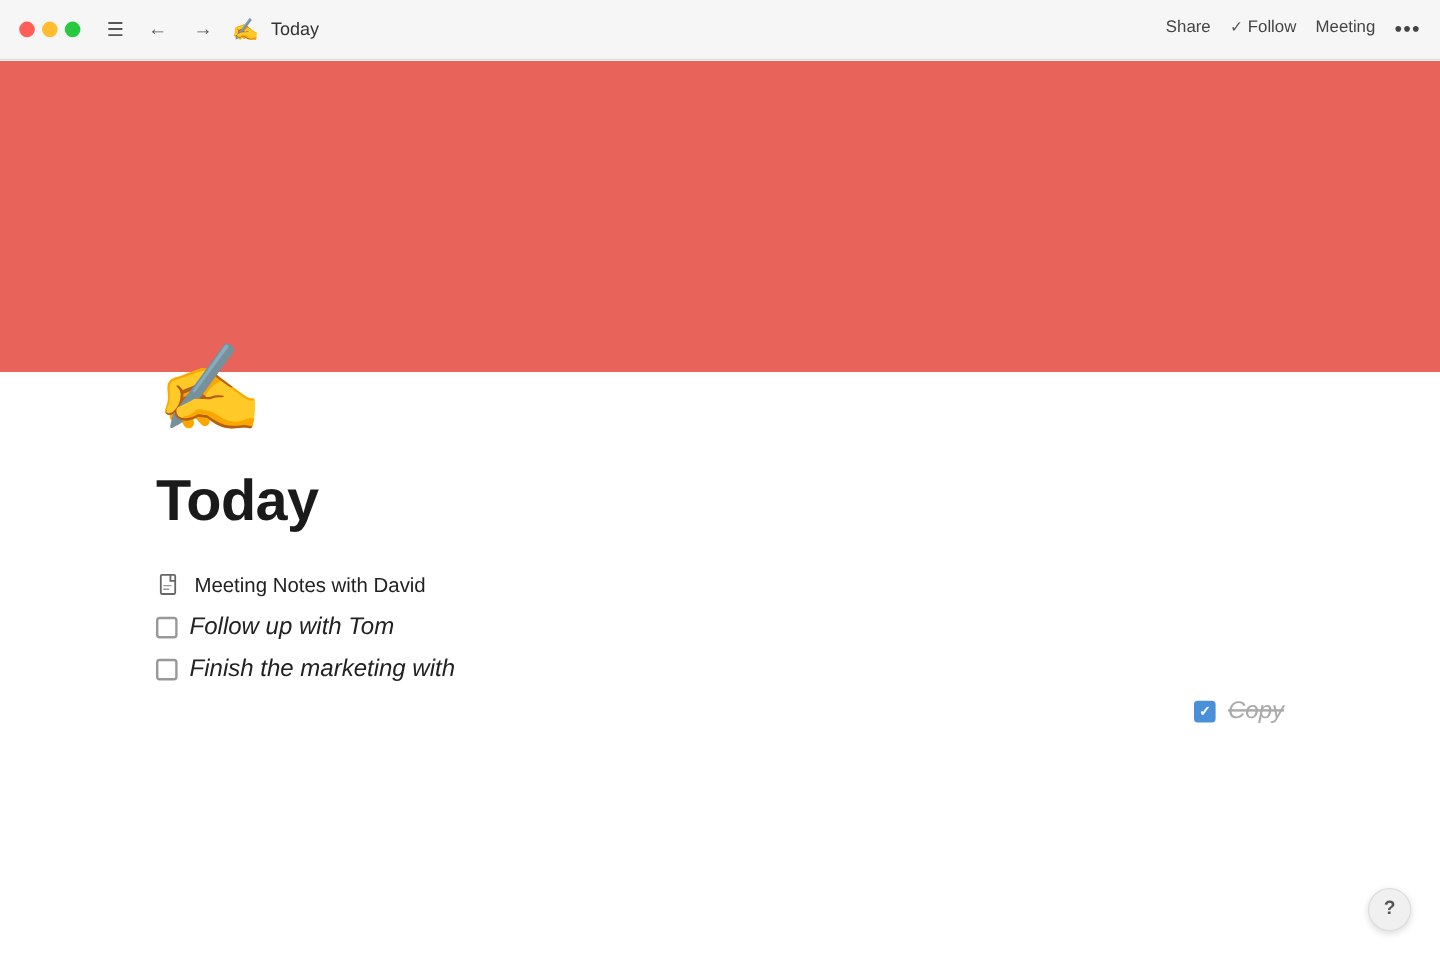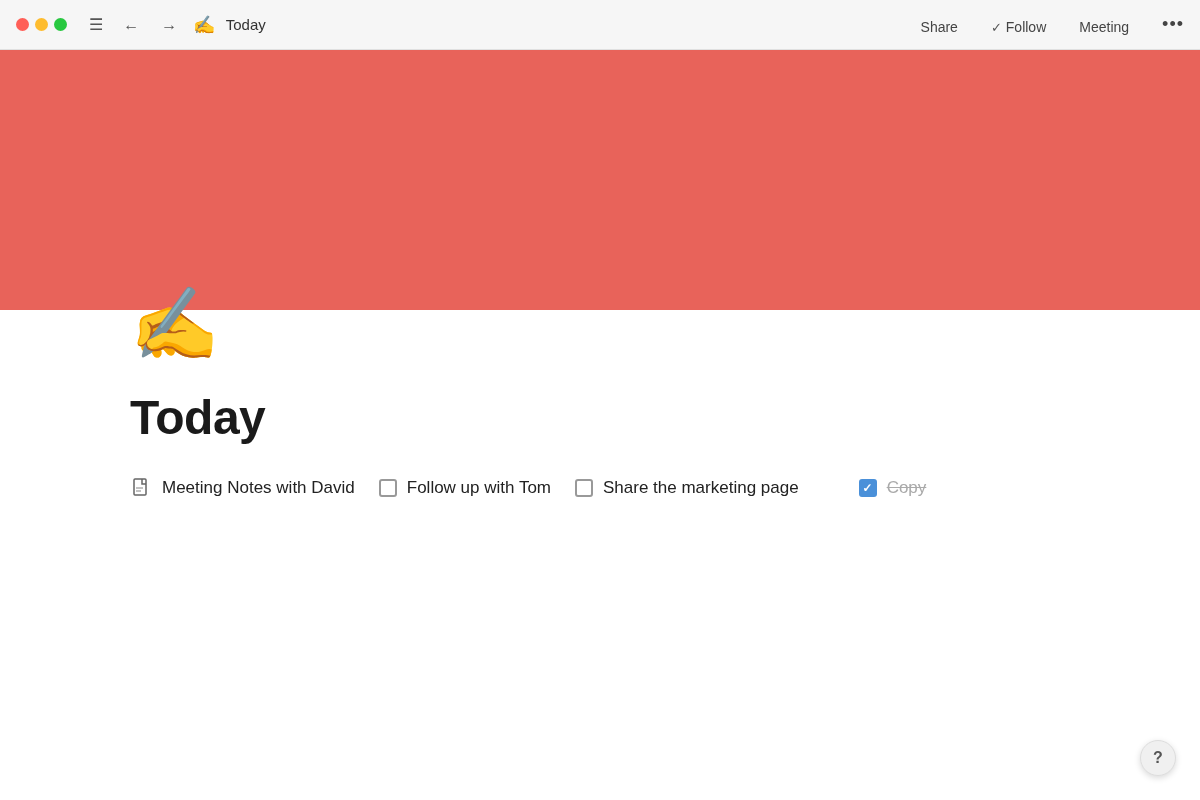--- a/index.html
+++ b/index.html
@@ -76,22 +76,22 @@
     }
 
     .page-title-nav {
       font-size: 15px;
       font-weight: 500;
       color: #333;
     }
 
     .titlebar-right {
       display: flex;
-      align-items: flex-end;
-      gap: 33px;
+      align-items: flex-start;
+      gap: 16px;
     }
 
     .titlebar-btn {
       background: none;
       border: none;
       cursor: pointer;
       font-size: 14px;
       color: #444;
       display: flex;
       align-items: center;
@@ -144,22 +144,22 @@
       font-size: 48px;
       font-weight: 800;
       color: #1a1a1a;
       margin-bottom: 32px;
       letter-spacing: -0.5px;
     }
 
     
     .list-items {
       display: flex;
-      flex-direction: row;
-      gap: 24px;
+      flex-direction: column;
+      gap: 12px;
     }
 
     .list-item {
       display: flex;
       align-items: center;
       gap: 10px;
       font-size: 18px;
       color: #1a1a1a;
     }
 
@@ -196,22 +196,23 @@
     }
 
     .checkbox.checked::after {
       content: '✓';
       color: white;
       font-size: 12px;
       font-weight: bold;
     }
 
     .item-text {
-      font-size: 17px;
+      font-size: 20px;
       color: #222;
+      font-style: italic;
     }
 
     .item-text.strikethrough {
       text-decoration: line-through;
       color: #aaa;
     }
 
     
     .link-item-text {
       font-size: 17px;
@@ -299,21 +300,21 @@
       </div>
 
       <div class="list-item">
         <div class="checkbox"></div>
         <span class="item-text">Follow up with Tom</span>
       </div>
 
 
       <div class="list-item">
         <div class="checkbox"></div>
-        <span class="item-text">Share the marketing page</span>
+        <span class="item-text">Finish the marketing with</span>
       </div>
 
       <div class="list-item sub-item">
         <div class="checkbox checked"></div>
         <span class="item-text strikethrough">Copy</span>
       </div>
 
 
     </div>
   </div>

